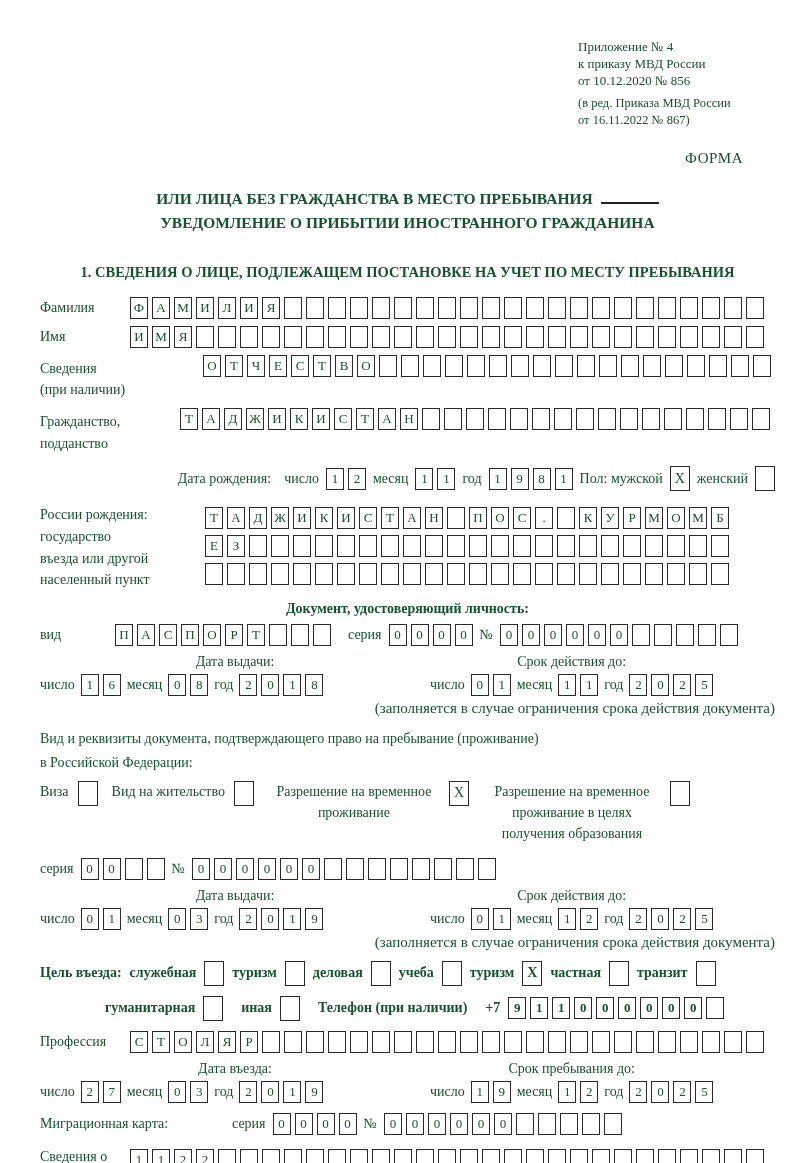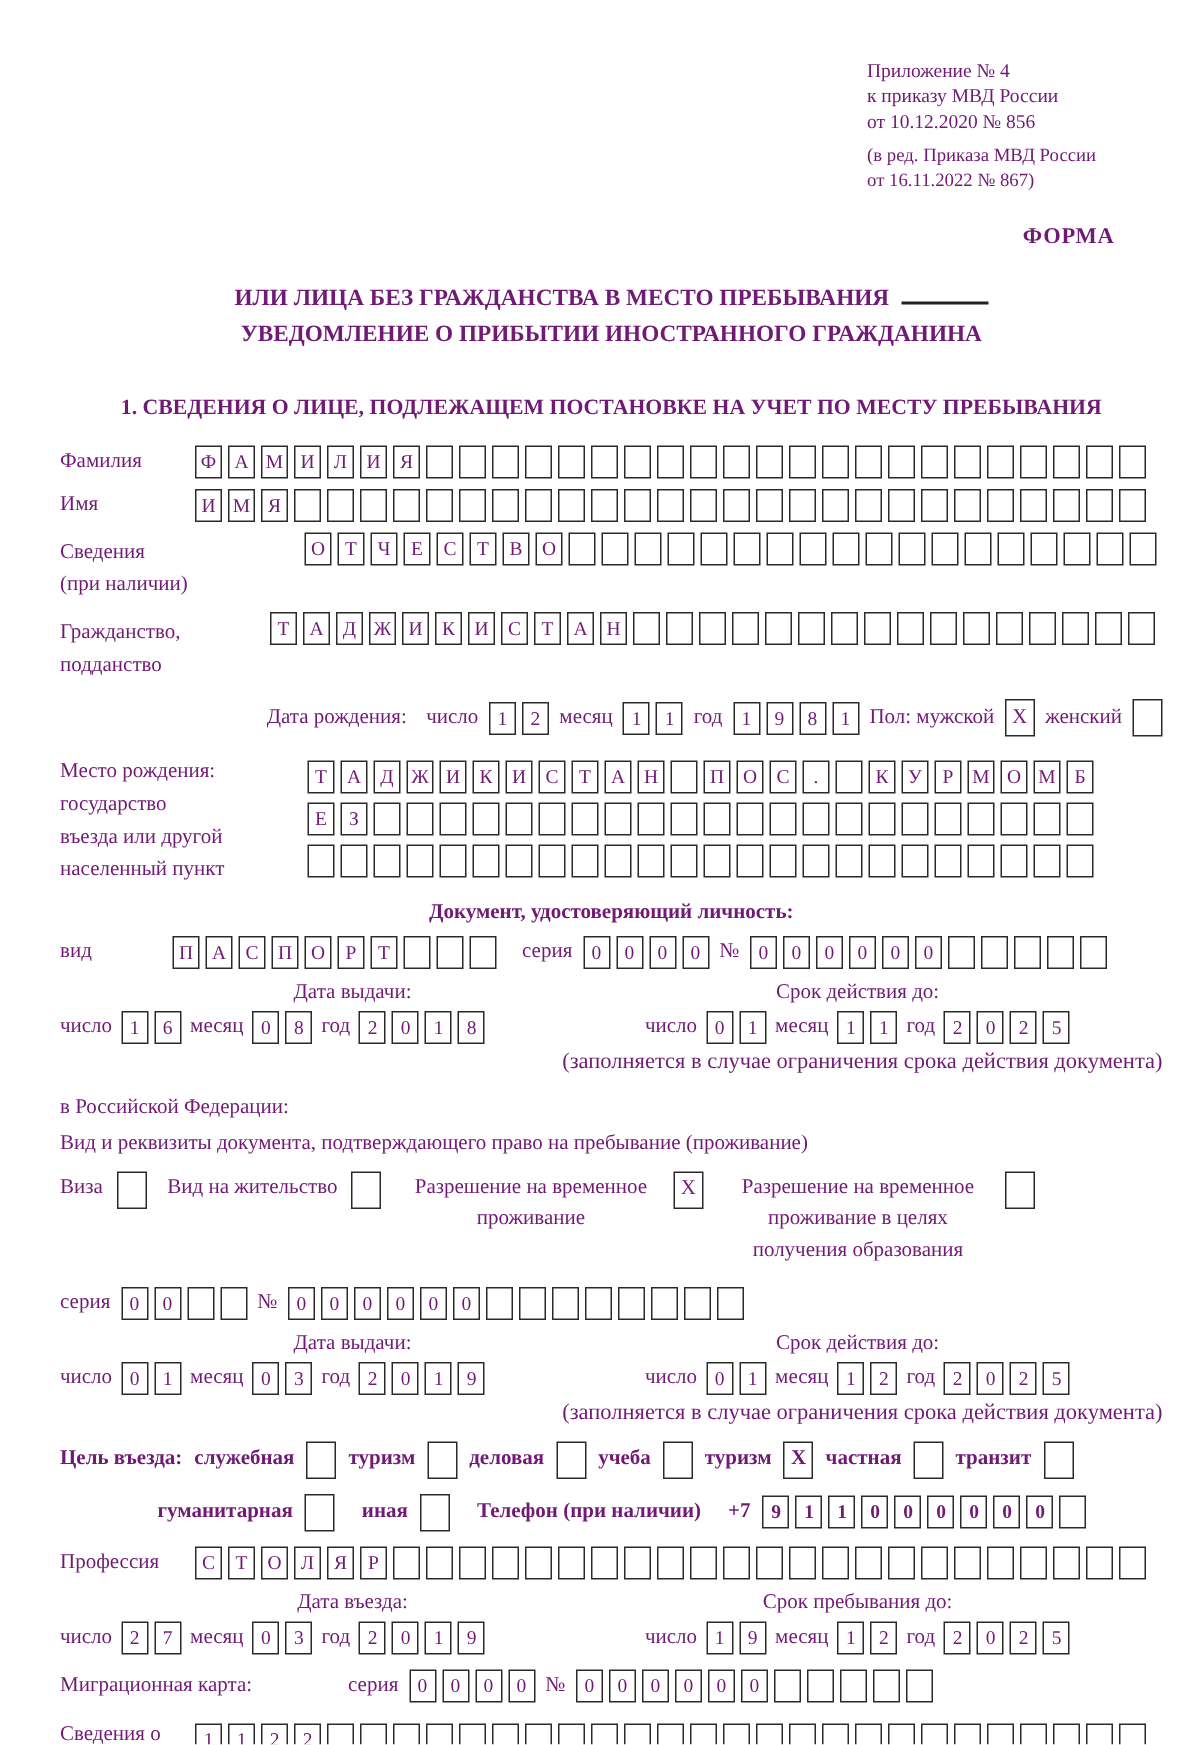--- a/index.html
+++ b/index.html
@@ -1,25 +1,25 @@
 <!DOCTYPE html>
 <html><head>
 <meta charset="utf-8">
 <style>
   html,body{margin:0;padding:0;background:#fff;}
   .page{
     width:800px;height:1163px;box-sizing:border-box;position:relative;
-    background:#fff;color:#701a75;
+    background:#fff;color:#14532d;
     font-family:"Liberation Serif","DejaVu Serif",serif;
     font-size:14px;padding:38px 25px 0 40px;overflow:hidden;
   }
   
   .appendix{margin-left:538px;line-height:1.32;font-size:13px;}
   .appendix .amend{margin-top:6px;font-size:12.5px;}
-  .forma{margin-top:22px;text-align:right;padding-right:32px;font-weight:bold;font-size:15px;letter-spacing:.5px;}
+  .forma{margin-top:22px;text-align:right;padding-right:32px;font-weight:normal;font-size:15px;letter-spacing:.5px;}
   
   .title{margin-top:20px;text-align:center;font-weight:bold;font-size:15.5px;line-height:1.55;}
   .blank-line{display:inline-block;width:58px;border-bottom:2px solid #222;height:12px;margin-left:8px;}
   .section-title{margin-top:28px;text-align:center;font-weight:bold;font-size:14.5px;}
   
   .row{display:flex;align-items:flex-start;margin-top:7px;}
   .lbl{flex:none;padding-top:3px;}
   .lbl-lines div{line-height:1.55;}
   .cells{display:flex;gap:4px;flex-wrap:nowrap;}
   .cells + .cells, .cellrows .cells{margin-top:6px;}
@@ -236,21 +236,21 @@
         <span class="cell">1</span>
       </span>
     <span>Пол: мужской</span>
     <span class="checkbox">X</span>
     <span>женский</span>
     <span class="checkbox"></span>
   </div>
 
   <div class="row" style="margin-top:10px;">
     <div class="lbl lbl-lines" style="width:165px;">
-      <div>Место рождения:</div>
+      <div>России рождения:</div>
       <div>государство</div>
       <div>въезда или другой</div>
       <div>населенный пункт</div>
     </div>
     <div class="cellrows">
       <div class="cells">
           <span class="cell">Т</span>
           <span class="cell">А</span>
           <span class="cell">Д</span>
           <span class="cell">Ж</span>
@@ -411,22 +411,22 @@
             <span class="cell">0</span>
             <span class="cell">2</span>
             <span class="cell">5</span>
           </span>
       </div>
     </div>
   </div>
   <div class="footnote">(заполняется в случае ограничения срока действия документа)</div>
 
   <div class="para">
+    <div>Вид и реквизиты документа, подтверждающего право на пребывание (проживание)</div>
     <div>в Российской Федерации:</div>
-    <div>Вид и реквизиты документа, подтверждающего право на пребывание (проживание)</div>
   </div>
 
   <div class="permits">
     <div class="permit-opt">
       <span class="plbl">Виза</span>
       <span class="checkbox"></span>
     </div>
     <div class="permit-opt">
       <span class="plbl">Вид на жительство</span>
       <span class="checkbox"></span>

